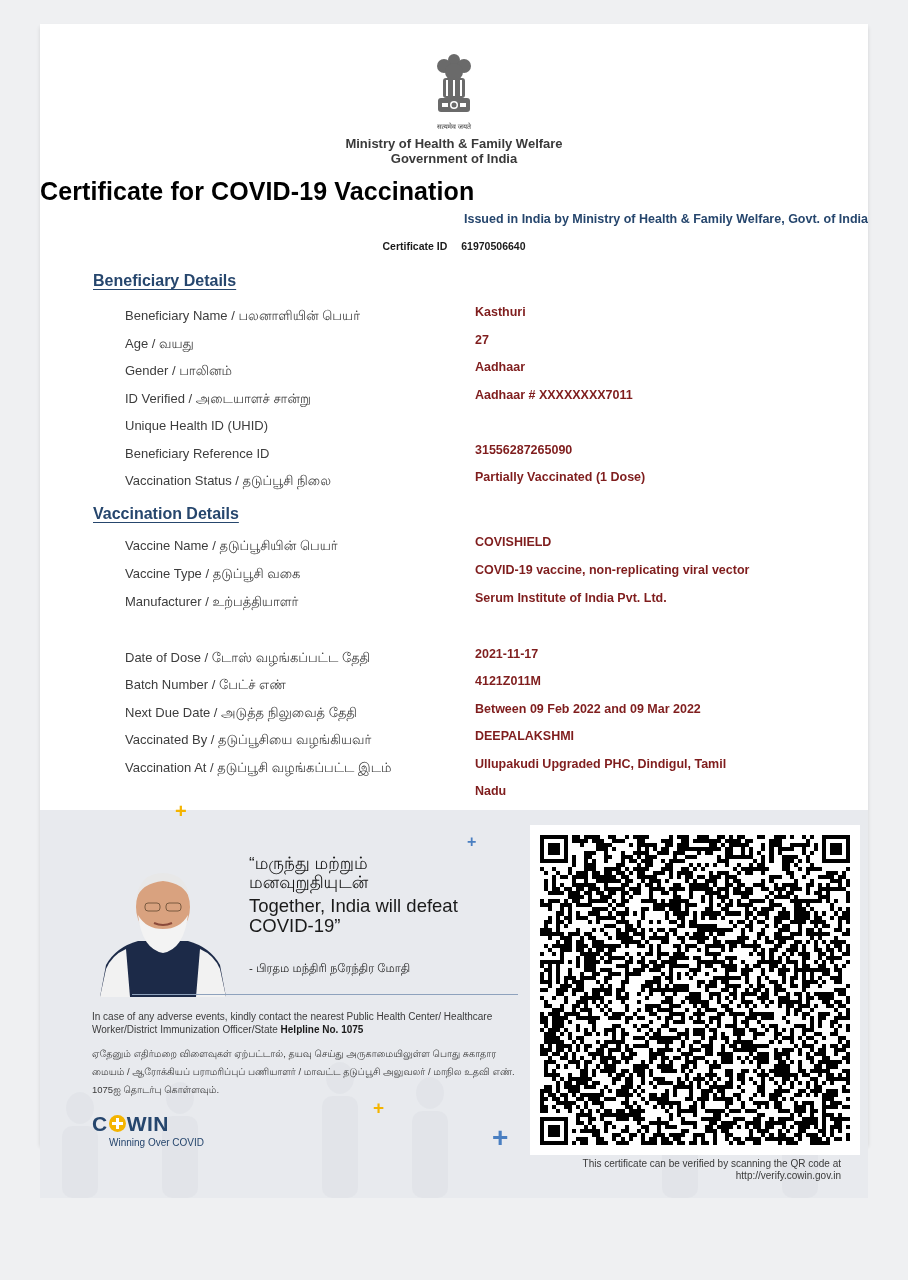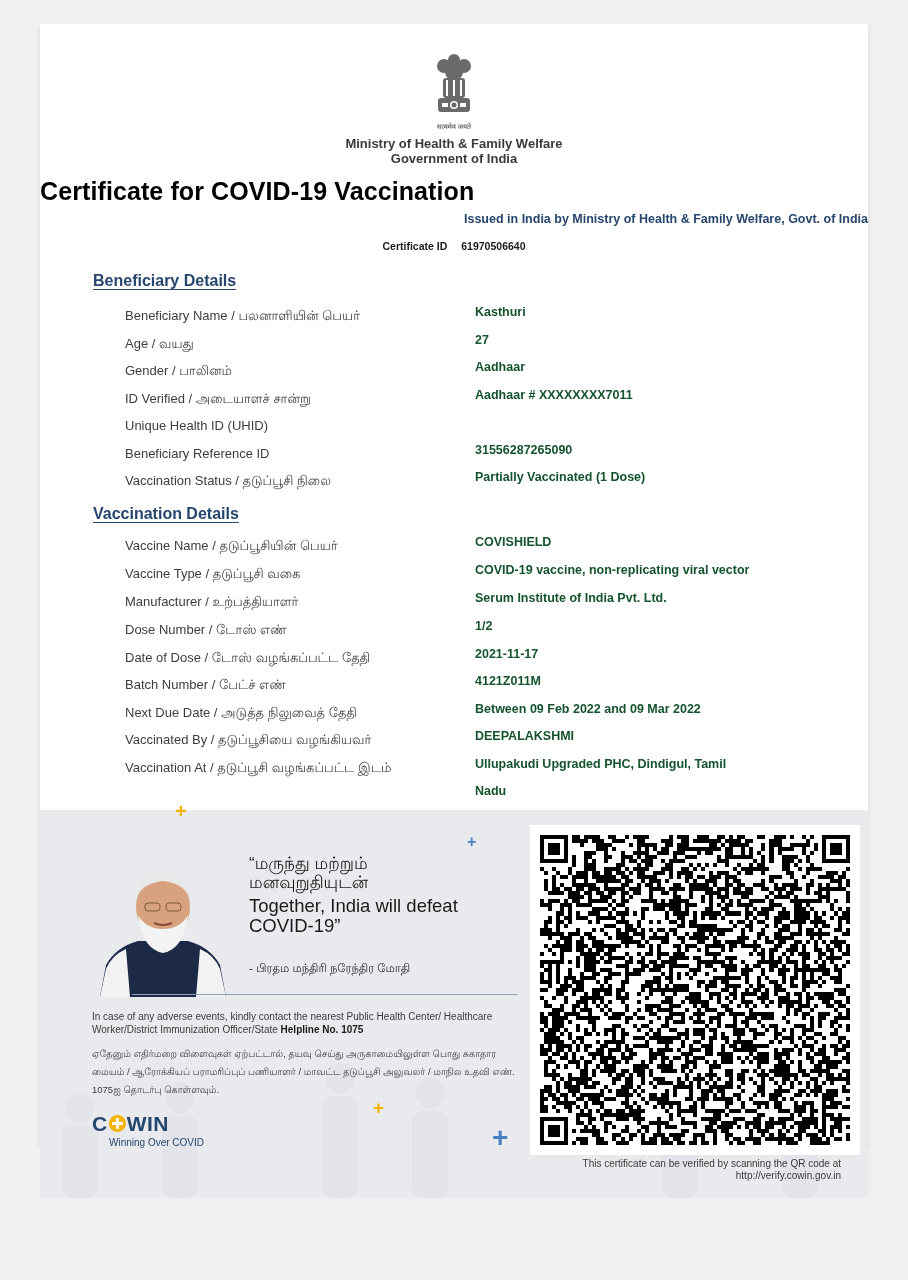--- a/index.html
+++ b/index.html
@@ -20,21 +20,21 @@
   .ministry.l2 { top: 127px; }
   .cert-title { position: absolute; top: 153px; left: 0; width: 828px; text-align: left; font-size: 25px; font-weight: bold; color: #000000; letter-spacing: 0.1px; }
   .cert-sub { position: absolute; top: 188px; left: 0; width: 828px; text-align: right; font-size: 12.5px; font-weight: bold; color: #26466d; }
   .cert-id { position: absolute; top: 216px; left: 0; width: 828px; text-align: center; font-size: 10.5px; font-weight: bold; color: #1a1a1a; }
   .cert-id .lbl { margin-right: 14px; }
 
   
   .section-title { position: absolute; left: 53px; font-size: 16px; font-weight: bold; color: #26466d; text-decoration: underline; text-underline-offset: 3px; }
   .row { position: absolute; left: 67px; width: 740px; height: 22px; margin-left: 18px; }
   .row .k { position: absolute; left: 0; top: 0; font-size: 13px; color: #3d3d3d; white-space: nowrap; }
-  .row .v { position: absolute; left: 350px; top: -3px; font-size: 12.5px; font-weight: bold; color: #14532d; white-space: nowrap; }
+  .row .v { position: absolute; left: 350px; top: -3px; font-size: 12.5px; font-weight: bold; color: #7f1d1d; white-space: nowrap; }
 
   
   .banner { position: absolute; left: 0; top: 786px; width: 828px; height: 388px; background: #e8eaee; overflow: hidden; }
   .banner-bg { position: absolute; left: 0; bottom: 0; width: 828px; height: 160px; opacity: 0.5; }
   .plus { position: absolute; font-weight: bold; line-height: 1; }
   .plus.y1 { left: 135px; top: 777px; font-size: 20px; color: #f4b400; }
   .plus.b1 { left: 427px; top: 810px; font-size: 16px; color: #4a7fc1; }
   .plus.y2 { left: 333px; top: 1074px; font-size: 19px; color: #f4b400; }
   .plus.b2 { left: 452px; top: 1100px; font-size: 28px; color: #4a7fc1; }
 
@@ -129,24 +129,20 @@
     <span class="v">COVISHIELD</span>
   </div>
   <div class="row" style="top:542px;">
     <span class="k">Vaccine Type / தடுப்பூசி வகை</span>
     <span class="v">COVID-19 vaccine, non-replicating viral vector</span>
   </div>
   <div class="row" style="top:570px;">
     <span class="k">Manufacturer /  உற்பத்தியாளர்</span>
     <span class="v">Serum Institute of India Pvt. Ltd.</span>
   </div>
-  <div class="row" style="top:598px;">
-    <span class="k">Dose Number /  டோஸ் எண்</span>
-    <span class="v">1/2</span>
-  </div>
   <div class="row" style="top:626px;">
     <span class="k">Date of Dose / டோஸ் வழங்கப்பட்ட தேதி</span>
     <span class="v">2021-11-17</span>
   </div>
   <div class="row" style="top:653px;">
     <span class="k">Batch Number / பேட்ச் எண்</span>
     <span class="v">4121Z011M</span>
   </div>
   <div class="row" style="top:681px;">
     <span class="k">Next Due Date / அடுத்த நிலுவைத் தேதி</span>

